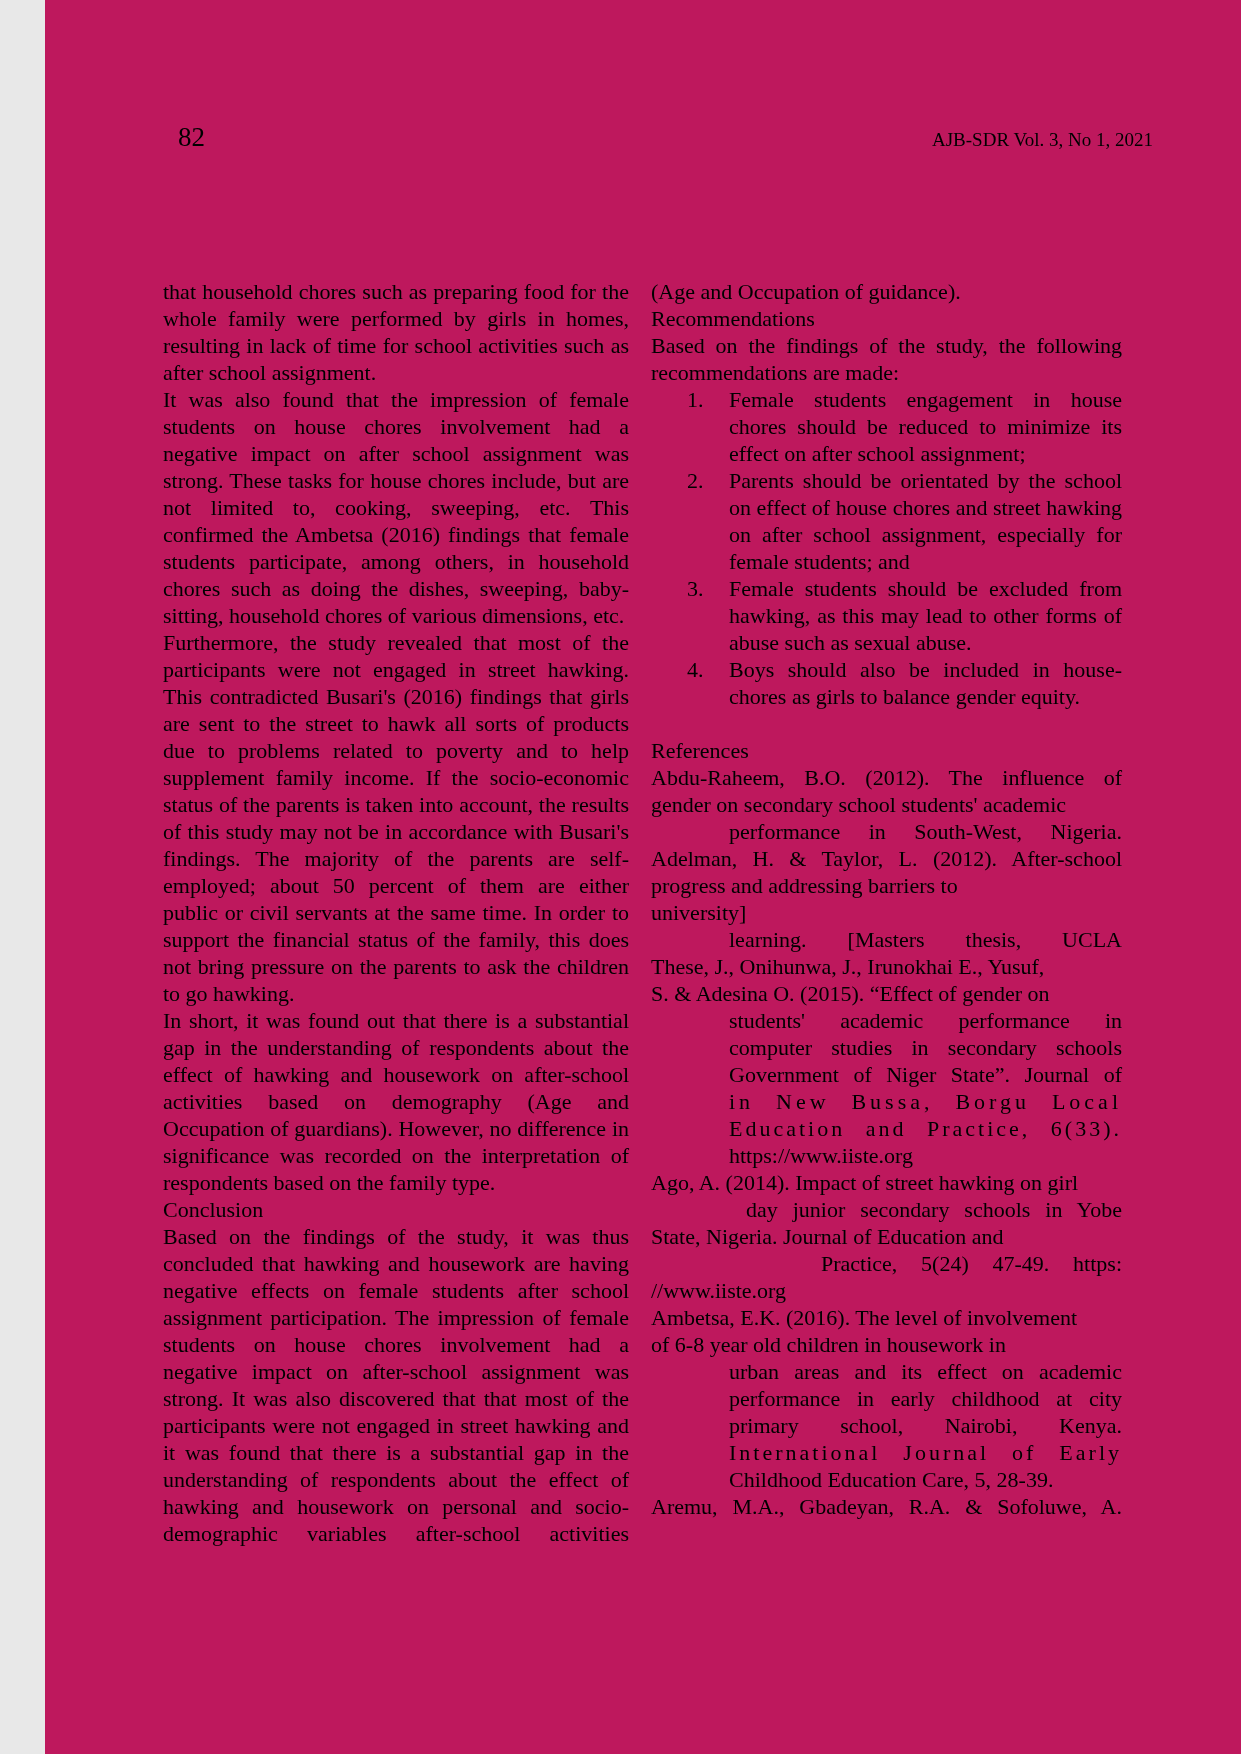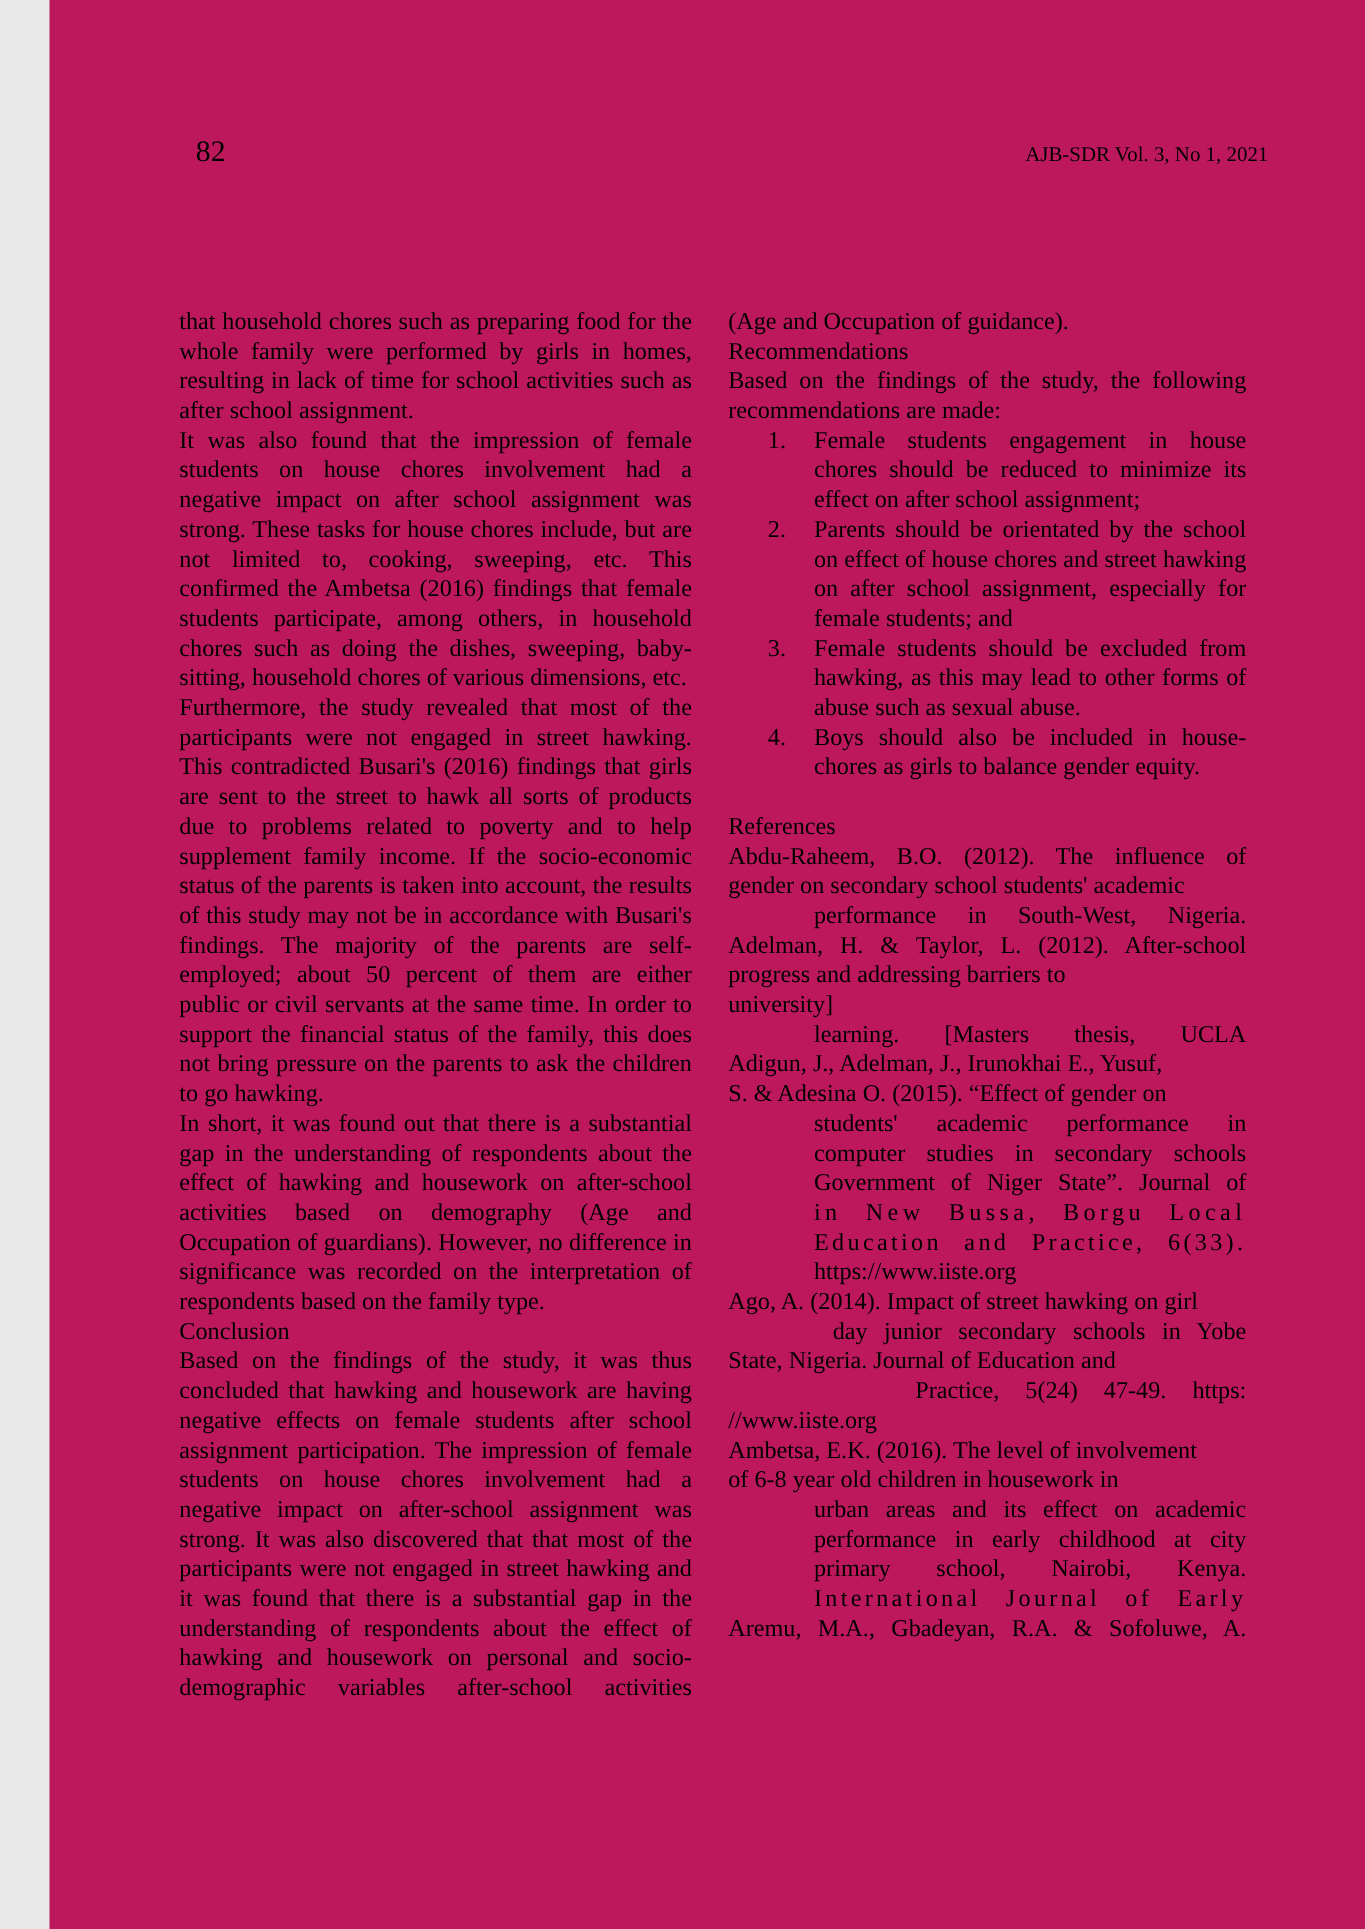--- a/index.html
+++ b/index.html
@@ -13,21 +13,21 @@
     margin-left:45px;
   }
   .header {
     position:absolute; top:122px; left:133px; right:133px;
     display:flex; justify-content:space-between; align-items:baseline;
   }
   .page-number { font-size:27px; }
   .journal-line { font-size:19px; }
   .columns {
     position:absolute; top:278px; left:118px;
-    display:flex; gap:33px;
+    display:flex; gap:22px;
     font-size:22px; line-height:27px;
   }
   .col-left  { width:466px; }
   .col-right { width:471px; }
   .paragraph { margin:0; text-align:justify; }
   .paragraph.jlast { text-align-last:justify; }
   .section-heading { text-align:left; }
   .numbered-list { }
   .list-item { position:relative; margin-left:78px; text-align:justify; }
   .list-number { position:absolute; left:-42px; top:0; }
@@ -70,21 +70,21 @@
           <div class="reference-line" style="margin-left: 0px;">gender on secondary school students' academic</div>
           <div class="reference-line stretch" style="margin-left: 78px;">performance in South-West, Nigeria.</div>
         </div>
         <div class="reference-entry">
           <div class="reference-line stretch" style="margin-left: 0px;">Adelman, H. &amp; Taylor, L. (2012).  After-school</div>
           <div class="reference-line" style="margin-left: 0px;">progress and addressing barriers to</div>
           <div class="reference-line" style="margin-left: 0px;">university]</div>
           <div class="reference-line stretch" style="margin-left: 78px;">learning. [Masters thesis, UCLA</div>
         </div>
         <div class="reference-entry">
-          <div class="reference-line" style="margin-left: 0px;">Adigun, J., Adelman, J., Irunokhai E., Yusuf,</div>
+          <div class="reference-line" style="margin-left: 0px;">These, J., Onihunwa, J., Irunokhai E., Yusuf,</div>
           <div class="reference-line" style="margin-left: 0px;">S. &amp; Adesina O. (2015). “Effect of gender on</div>
           <div class="reference-line stretch" style="margin-left: 78px;">students' academic performance in</div>
           <div class="reference-line stretch" style="margin-left: 78px;">computer studies in secondary schools</div>
           <div class="reference-line stretch" style="margin-left: 78px;">Government of Niger State”.  Journal of</div>
           <div class="reference-line stretch" style="margin-left: 78px; letter-spacing: 4px;">in New Bussa, Borgu Local</div>
           <div class="reference-line stretch" style="margin-left: 78px; letter-spacing: 3px;">Education and Practice, 6(33).</div>
           <div class="reference-line" style="margin-left: 78px;">https://www.iiste.org</div>
         </div>
         <div class="reference-entry">
           <div class="reference-line" style="margin-left: 0px;">Ago, A. (2014). Impact of street hawking on girl</div>
@@ -93,19 +93,20 @@
           <div class="reference-line stretch" style="margin-left: 170px;">Practice, 5(24) 47-49. https:</div>
           <div class="reference-line" style="margin-left: 0px;">//www.iiste.org</div>
         </div>
         <div class="reference-entry">
           <div class="reference-line" style="margin-left: 0px;">Ambetsa, E.K. (2016). The level of involvement</div>
           <div class="reference-line" style="margin-left: 0px;">of 6-8 year old children in housework in</div>
           <div class="reference-line stretch" style="margin-left: 78px;">urban areas and its effect on academic</div>
           <div class="reference-line stretch" style="margin-left: 78px;">performance in early childhood at city</div>
           <div class="reference-line stretch" style="margin-left: 78px;">primary school, Nairobi, Kenya.</div>
           <div class="reference-line stretch" style="margin-left: 78px; letter-spacing: 3px;">International Journal of Early</div>
+          <div class="reference-line" style="margin-left: 78px;">Childhood Education Care, 5, 28-39.</div>
         </div>
         <div class="reference-entry">
           <div class="reference-line stretch" style="margin-left: 0px;">Aremu, M.A., Gbadeyan, R.A. &amp; Sofoluwe, A.</div>
         </div>
       </div>
   </div>
 </div>
 
 </body></html>

